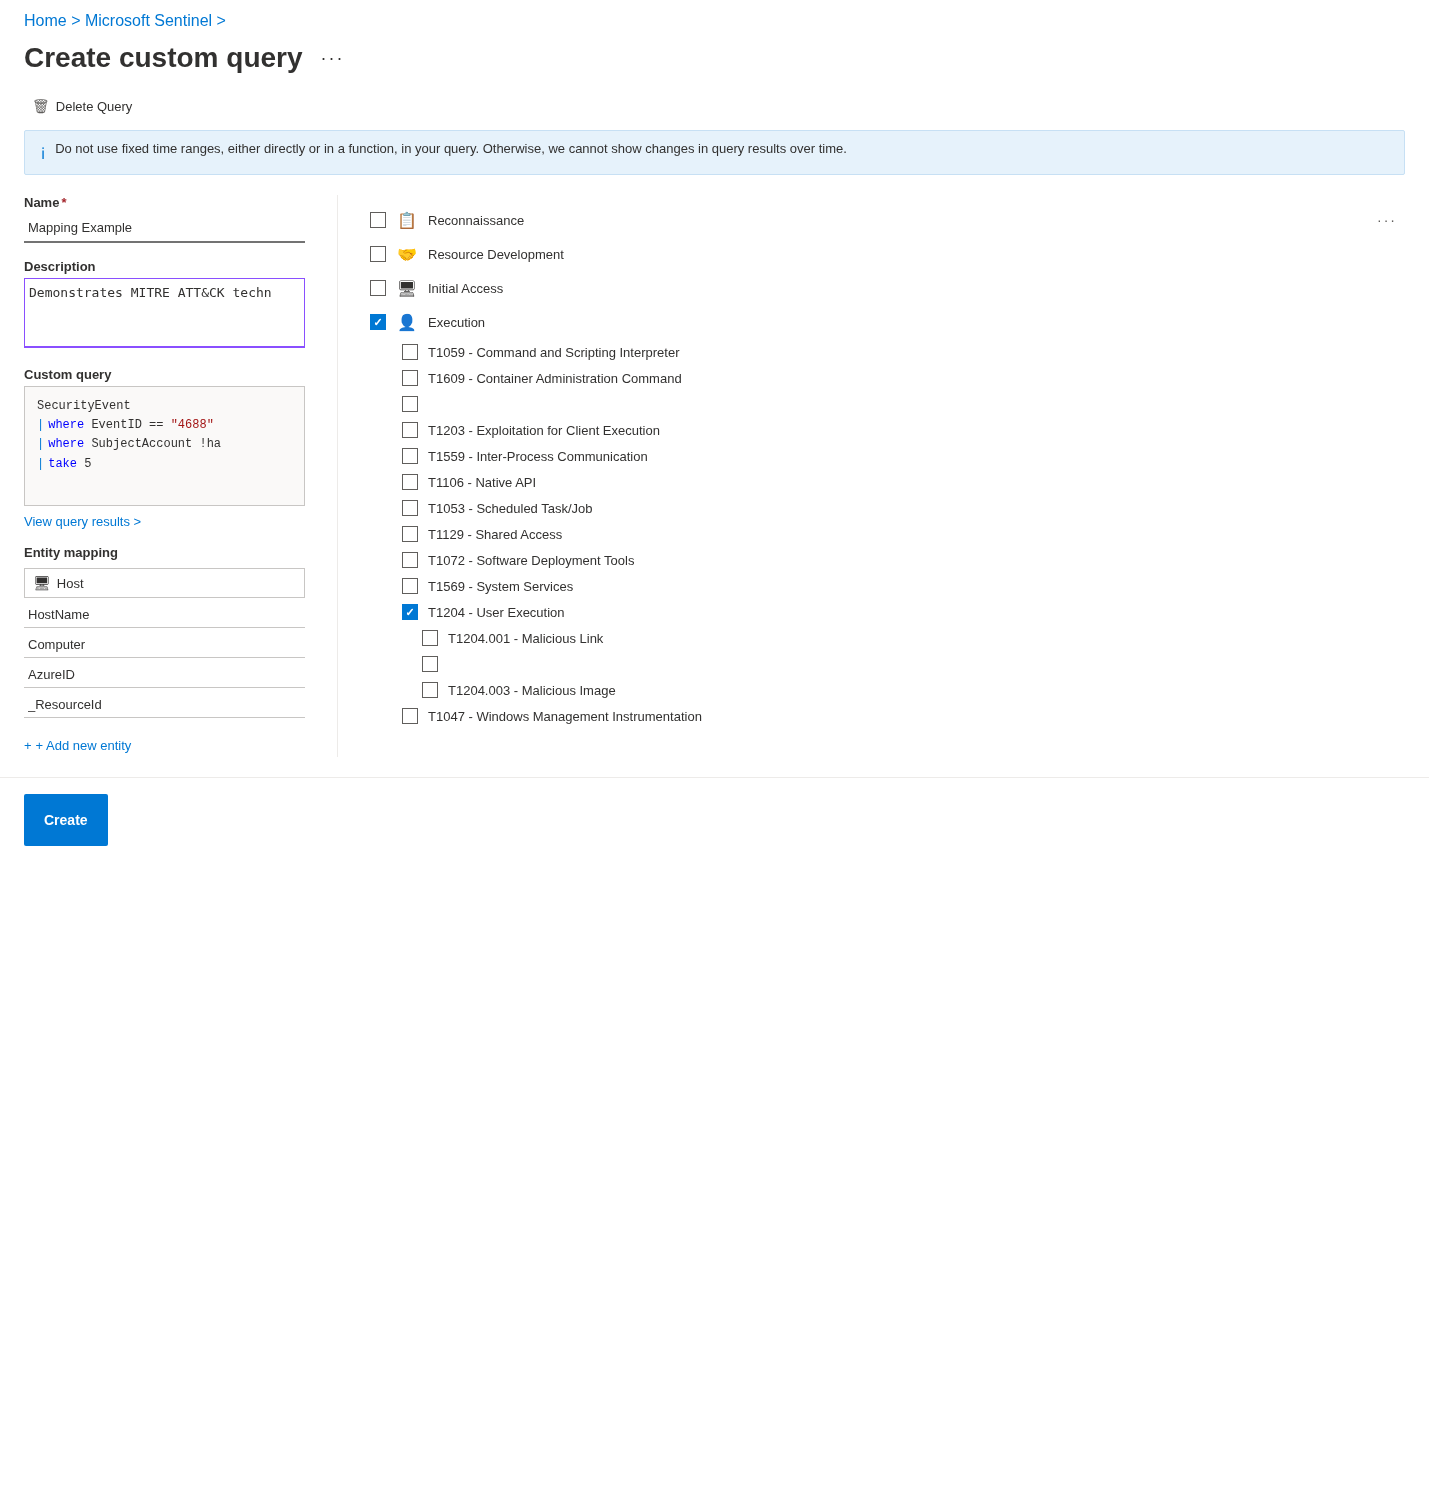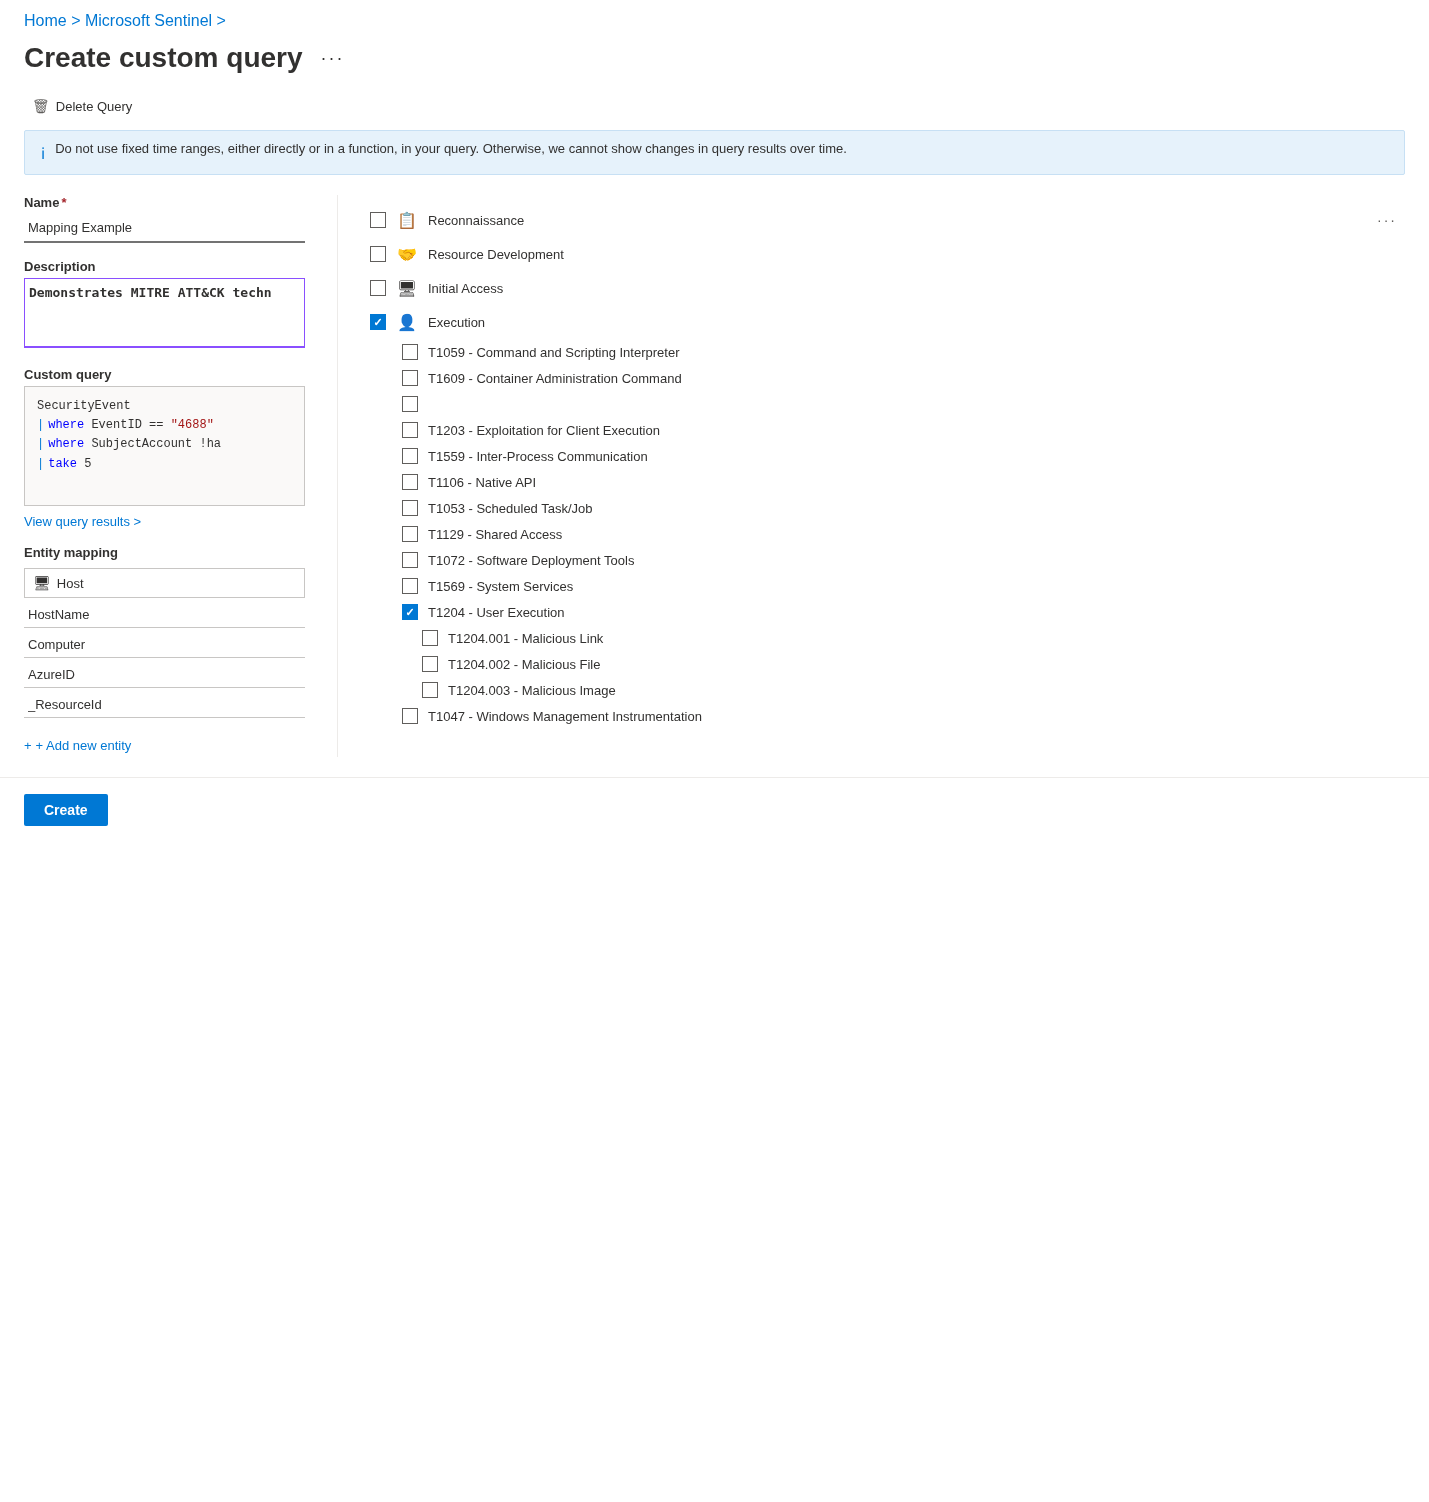--- a/index.html
+++ b/index.html
@@ -128,21 +128,20 @@
       width: 100%;
       border: 1px solid #8a4fff;
       border-bottom: 2px solid #8a4fff;
       padding: 6px 4px;
       font-size: 13px;
       color: #323130;
       outline: none;
       background: transparent;
       resize: none;
       height: 70px;
-      font-weight: bold;
     }
     .code-box {
       border: 1px solid #c8c6c4;
       background: #faf9f8;
       padding: 10px 12px;
       font-family: 'Consolas', 'Courier New', monospace;
       font-size: 12px;
       line-height: 1.6;
       min-height: 120px;
       margin-bottom: 8px;
@@ -281,21 +280,21 @@
       right: 0;
       background: #fff;
       border-top: 1px solid #edebe9;
       padding: 16px 24px;
       margin-top: 20px;
     }
     .create-btn {
       background: #0078d4;
       color: #fff;
       border: none;
-      padding: 8px 20px;
+      padding: 18px 20px;
       font-size: 14px;
       font-weight: 600;
       cursor: pointer;
       border-radius: 2px;
     }
   </style>
 </head>
 <body>
 
 <div class="page-container">
@@ -453,21 +452,20 @@
           <div class="checkbox checked"></div>
           <span class="item-label">T1204 - User Execution</span>
         </div>
 
         <div class="sub-technique-item">
           <div class="checkbox"></div>
           <span class="item-label">T1204.001 - Malicious Link</span>
         </div>
         <div class="sub-technique-item">
           <div class="checkbox"></div>
-          <span class="item-label">T1204.002 - Malicious File</span>
         </div>
         <div class="sub-technique-item">
           <div class="checkbox"></div>
           <span class="item-label">T1204.003 - Malicious Image</span>
         </div>
         <div class="technique-item">
           <div class="checkbox"></div>
           <span class="item-label">T1047 - Windows Management Instrumentation</span>
         </div>
 

